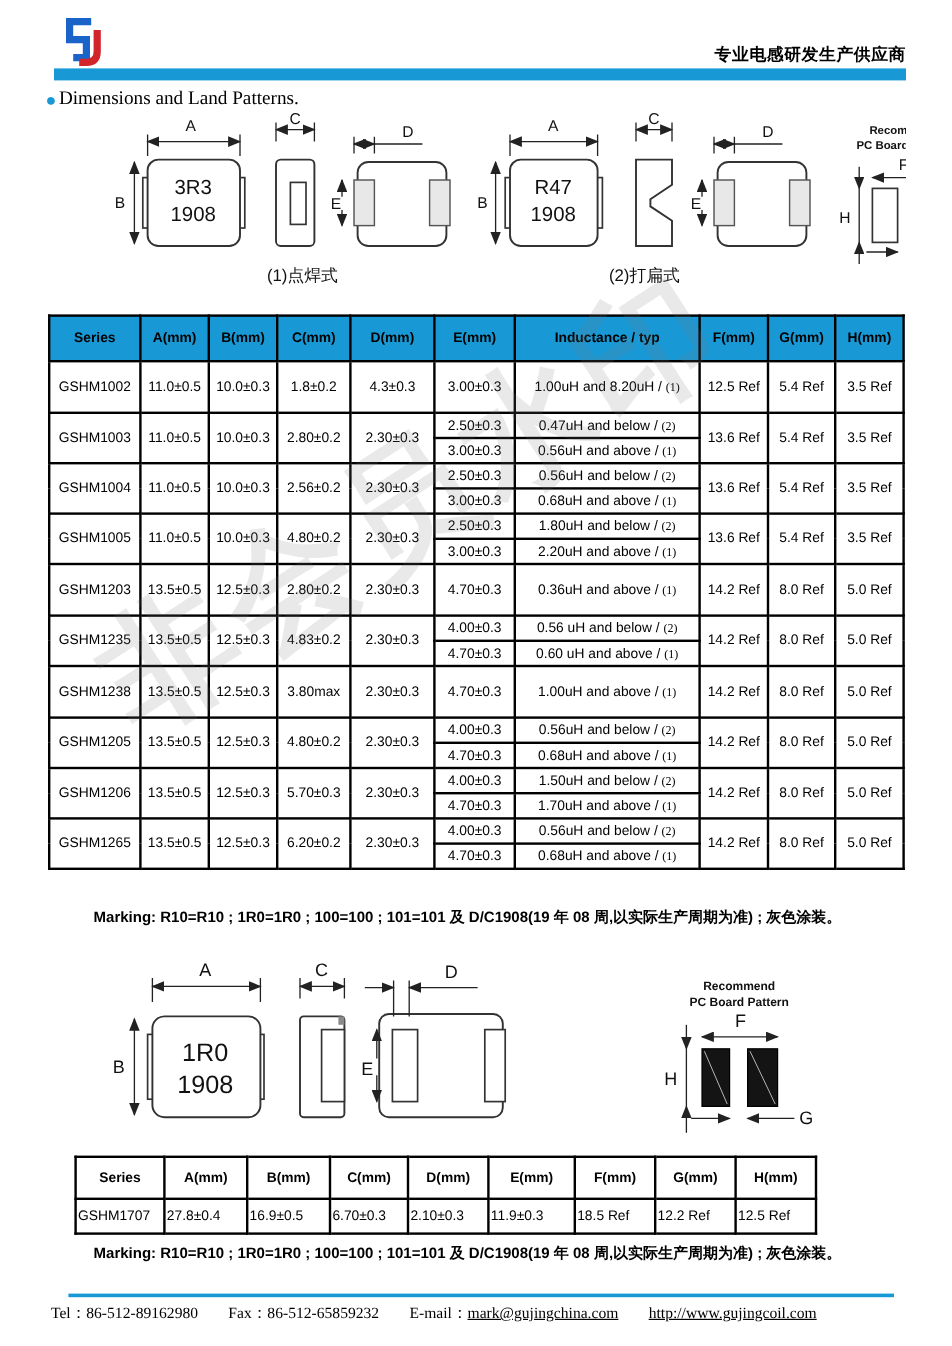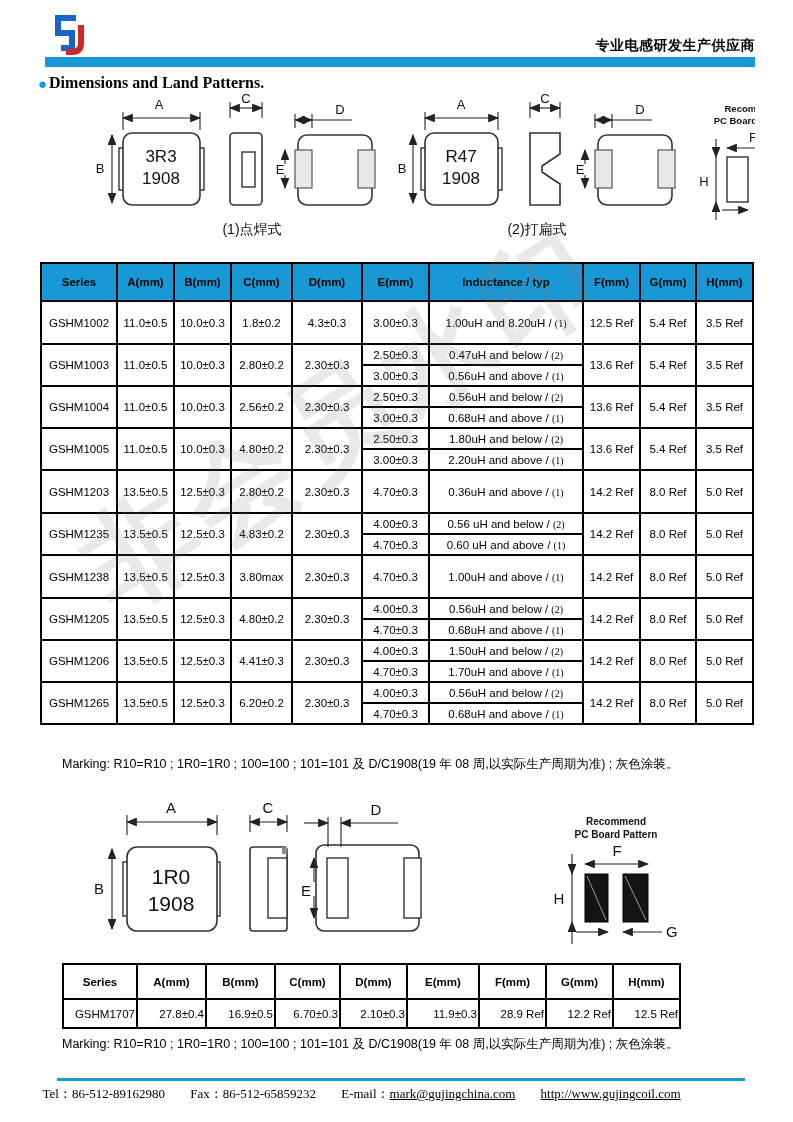--- a/index.html
+++ b/index.html
@@ -4,21 +4,21 @@
 <style>
   html,body{margin:0;padding:0;}
   body{
     width:793px;height:1122px;position:relative;background:#fff;
     font-family:"Liberation Sans",sans-serif;color:#000;overflow:hidden;
   }
   
   .logo{position:absolute;left:46px;top:14px;width:64px;height:52px;}
   .tagline{position:absolute;right:38px;top:37px;font-size:14px;font-weight:bold;letter-spacing:.5px;}
   .blue-bar{position:absolute;left:45px;top:57px;width:710px;height:10px;background:#1899d6;}
-  .section-title{position:absolute;left:38px;top:74px;font-family:"Liberation Serif",serif;font-size:16px;font-weight:bold;}
+  .section-title{position:absolute;left:38px;top:74px;font-family:"Liberation Serif",serif;font-size:16px;font-weight:normal;}
   .section-title .dot{color:#1899d6;font-size:15px;margin-right:2px;vertical-align:-1px;}
   
   .diag{position:absolute;left:40px;}
   #svg1{top:92px;}
   #svg2{top:792px;}
   svg text{font-family:"Liberation Sans",sans-serif;fill:#111;}
   .dimlbl{font-size:13px;}
   .dimlbl2{font-size:15px;}
   .mark1{font-size:17px;}
   .mark2{font-size:21px;}
@@ -36,22 +36,22 @@
   #table1 th{background:#1899d6;color:#000;font-size:11.5px;font-weight:bold;border:2px solid #000;height:36px;padding:0 1px;}
   #table1 td{border:2px solid #000;font-size:11.5px;text-align:center;padding:0 1px;}
   #table1 tr.rsingle td{height:41px;}
   #table1 tr.rsplit-a td{height:19px;}
   #table1 tr.rsplit-b td{height:19px;}
   td.subdiv-b{border-bottom-width:1px;}
   td.subdiv-t{border-top-width:1px;}
   .fnote{font-family:"Liberation Serif",serif;font-size:10px;}
   #table2{position:absolute;left:62px;top:963px;width:618px;border:2.5px solid #000;}
   #table2 th{font-size:11.5px;font-weight:bold;border:2px solid #000;height:33px;background:#fff;padding:0 1px;}
-  #table2 td{font-size:11.5px;border:2px solid #000;text-align:right;height:27px;padding:0 1px;}
-  .marking{position:absolute;left:62px;width:700px;font-size:12.5px;font-weight:normal;white-space:nowrap;}
+  #table2 td{font-size:11.5px;border:2px solid #000;text-align:left;height:27px;padding:0 1px;}
+  .marking{position:absolute;left:78px;width:700px;font-size:12.5px;font-weight:bold;white-space:nowrap;}
   #marking1{top:756px;}
   #marking2{top:1036px;}
   
   .watermark{
     position:absolute;left:95px;top:505px;font-size:112px;font-weight:bold;
     color:rgba(120,120,120,0.16);white-space:nowrap;transform:rotate(-33deg);
     transform-origin:0 50%;z-index:40;pointer-events:none;letter-spacing:6px;
   }
   
   .footer-line{position:absolute;left:57px;top:1078px;width:688px;height:3px;background:#1899d6;}
@@ -320,21 +320,21 @@
         <td rowspan="2">5.0 Ref</td>
       </tr>
       <tr class="rsplit-b">
         <td class="subdiv-t">4.70±0.3</td>
         <td class="subdiv-t">0.68uH and above / <span class="fnote">(1)</span></td>
       </tr>
       <tr class="rsplit-a">
         <td rowspan="2">GSHM1206</td>
         <td rowspan="2">13.5±0.5</td>
         <td rowspan="2">12.5±0.3</td>
-        <td rowspan="2">4.41±0.3</td>
+        <td rowspan="2">5.70±0.3</td>
         <td rowspan="2">2.30±0.3</td>
         <td class="subdiv-b">4.00±0.3</td>
         <td class="subdiv-b">1.50uH and below / <span class="fnote">(2)</span></td>
         <td rowspan="2">14.2 Ref</td>
         <td rowspan="2">8.0 Ref</td>
         <td rowspan="2">5.0 Ref</td>
       </tr>
       <tr class="rsplit-b">
         <td class="subdiv-t">4.70±0.3</td>
         <td class="subdiv-t">1.70uH and above / <span class="fnote">(1)</span></td>
@@ -453,21 +453,21 @@
       </tr>
     </thead>
   <tbody id="t2body">
       <tr>
         <td>GSHM1707</td>
         <td>27.8±0.4</td>
         <td>16.9±0.5</td>
         <td>6.70±0.3</td>
         <td>2.10±0.3</td>
         <td>11.9±0.3</td>
-        <td>28.9 Ref</td>
+        <td>18.5 Ref</td>
         <td>12.2 Ref</td>
         <td>12.5 Ref</td>
       </tr>
     </tbody>
 </table>
 
 <div id="marking2" class="marking">Marking: R10=R10 ; 1R0=1R0 ; 100=100 ; 101=101 及 D/C1908(19 年 08 周,以实际生产周期为准) ; 灰色涂装。</div>
 
 <div class="watermark">非会员水印</div>
 

